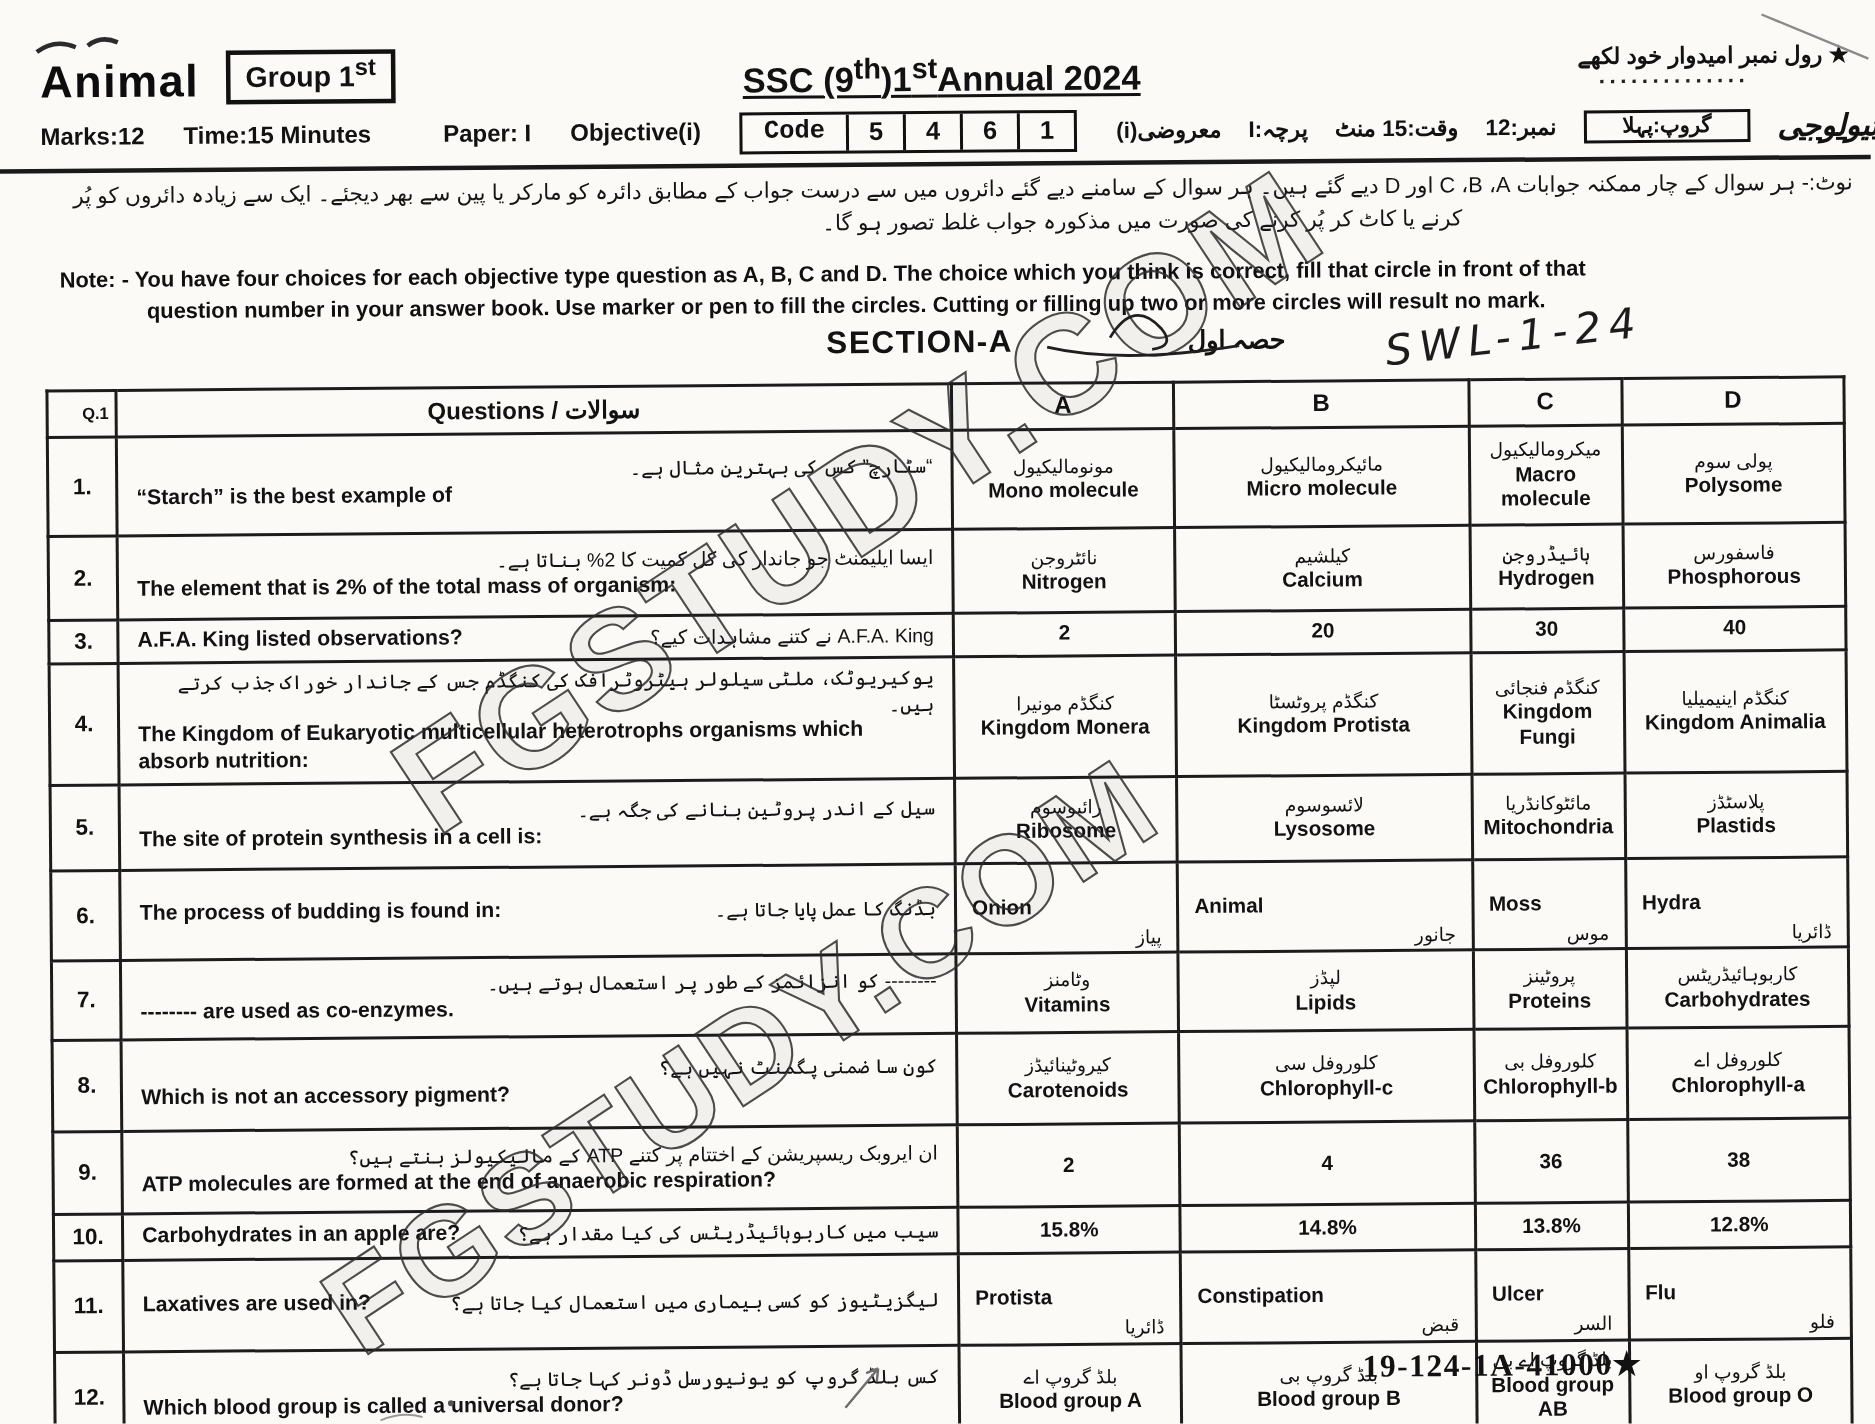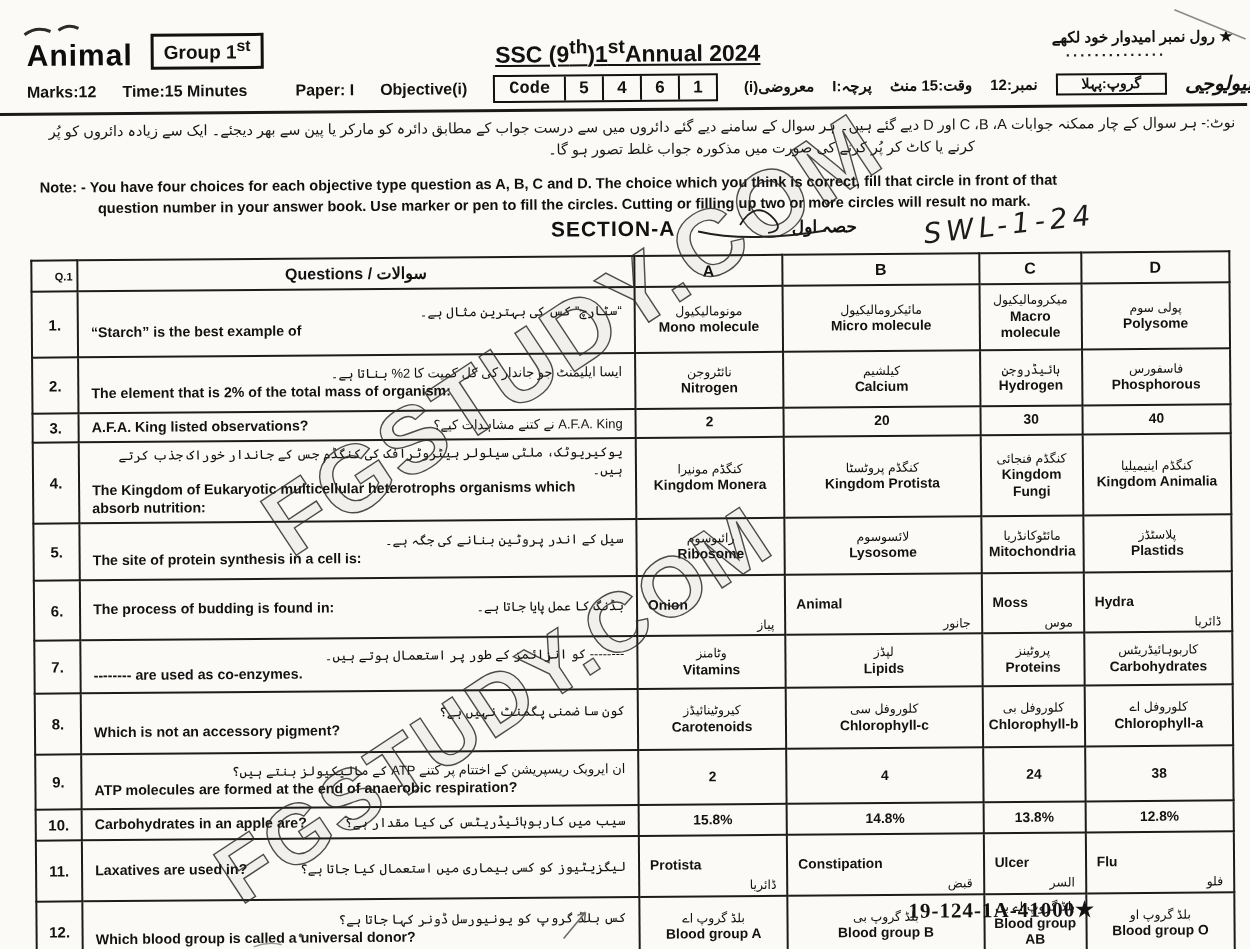--- a/index.html
+++ b/index.html
@@ -466,21 +466,21 @@
               <div class="en">2</div>
             </div>
           </td>
           <td class="opt">
             <div class="opt-inner">
               <div class="en">4</div>
             </div>
           </td>
           <td class="opt">
             <div class="opt-inner">
-              <div class="en">24</div>
+              <div class="en">36</div>
             </div>
           </td>
           <td class="opt">
             <div class="opt-inner">
               <div class="en">38</div>
             </div>
           </td>
         </tr>
         <tr class="rh10 single">
           <td class="qno">10.</td>

